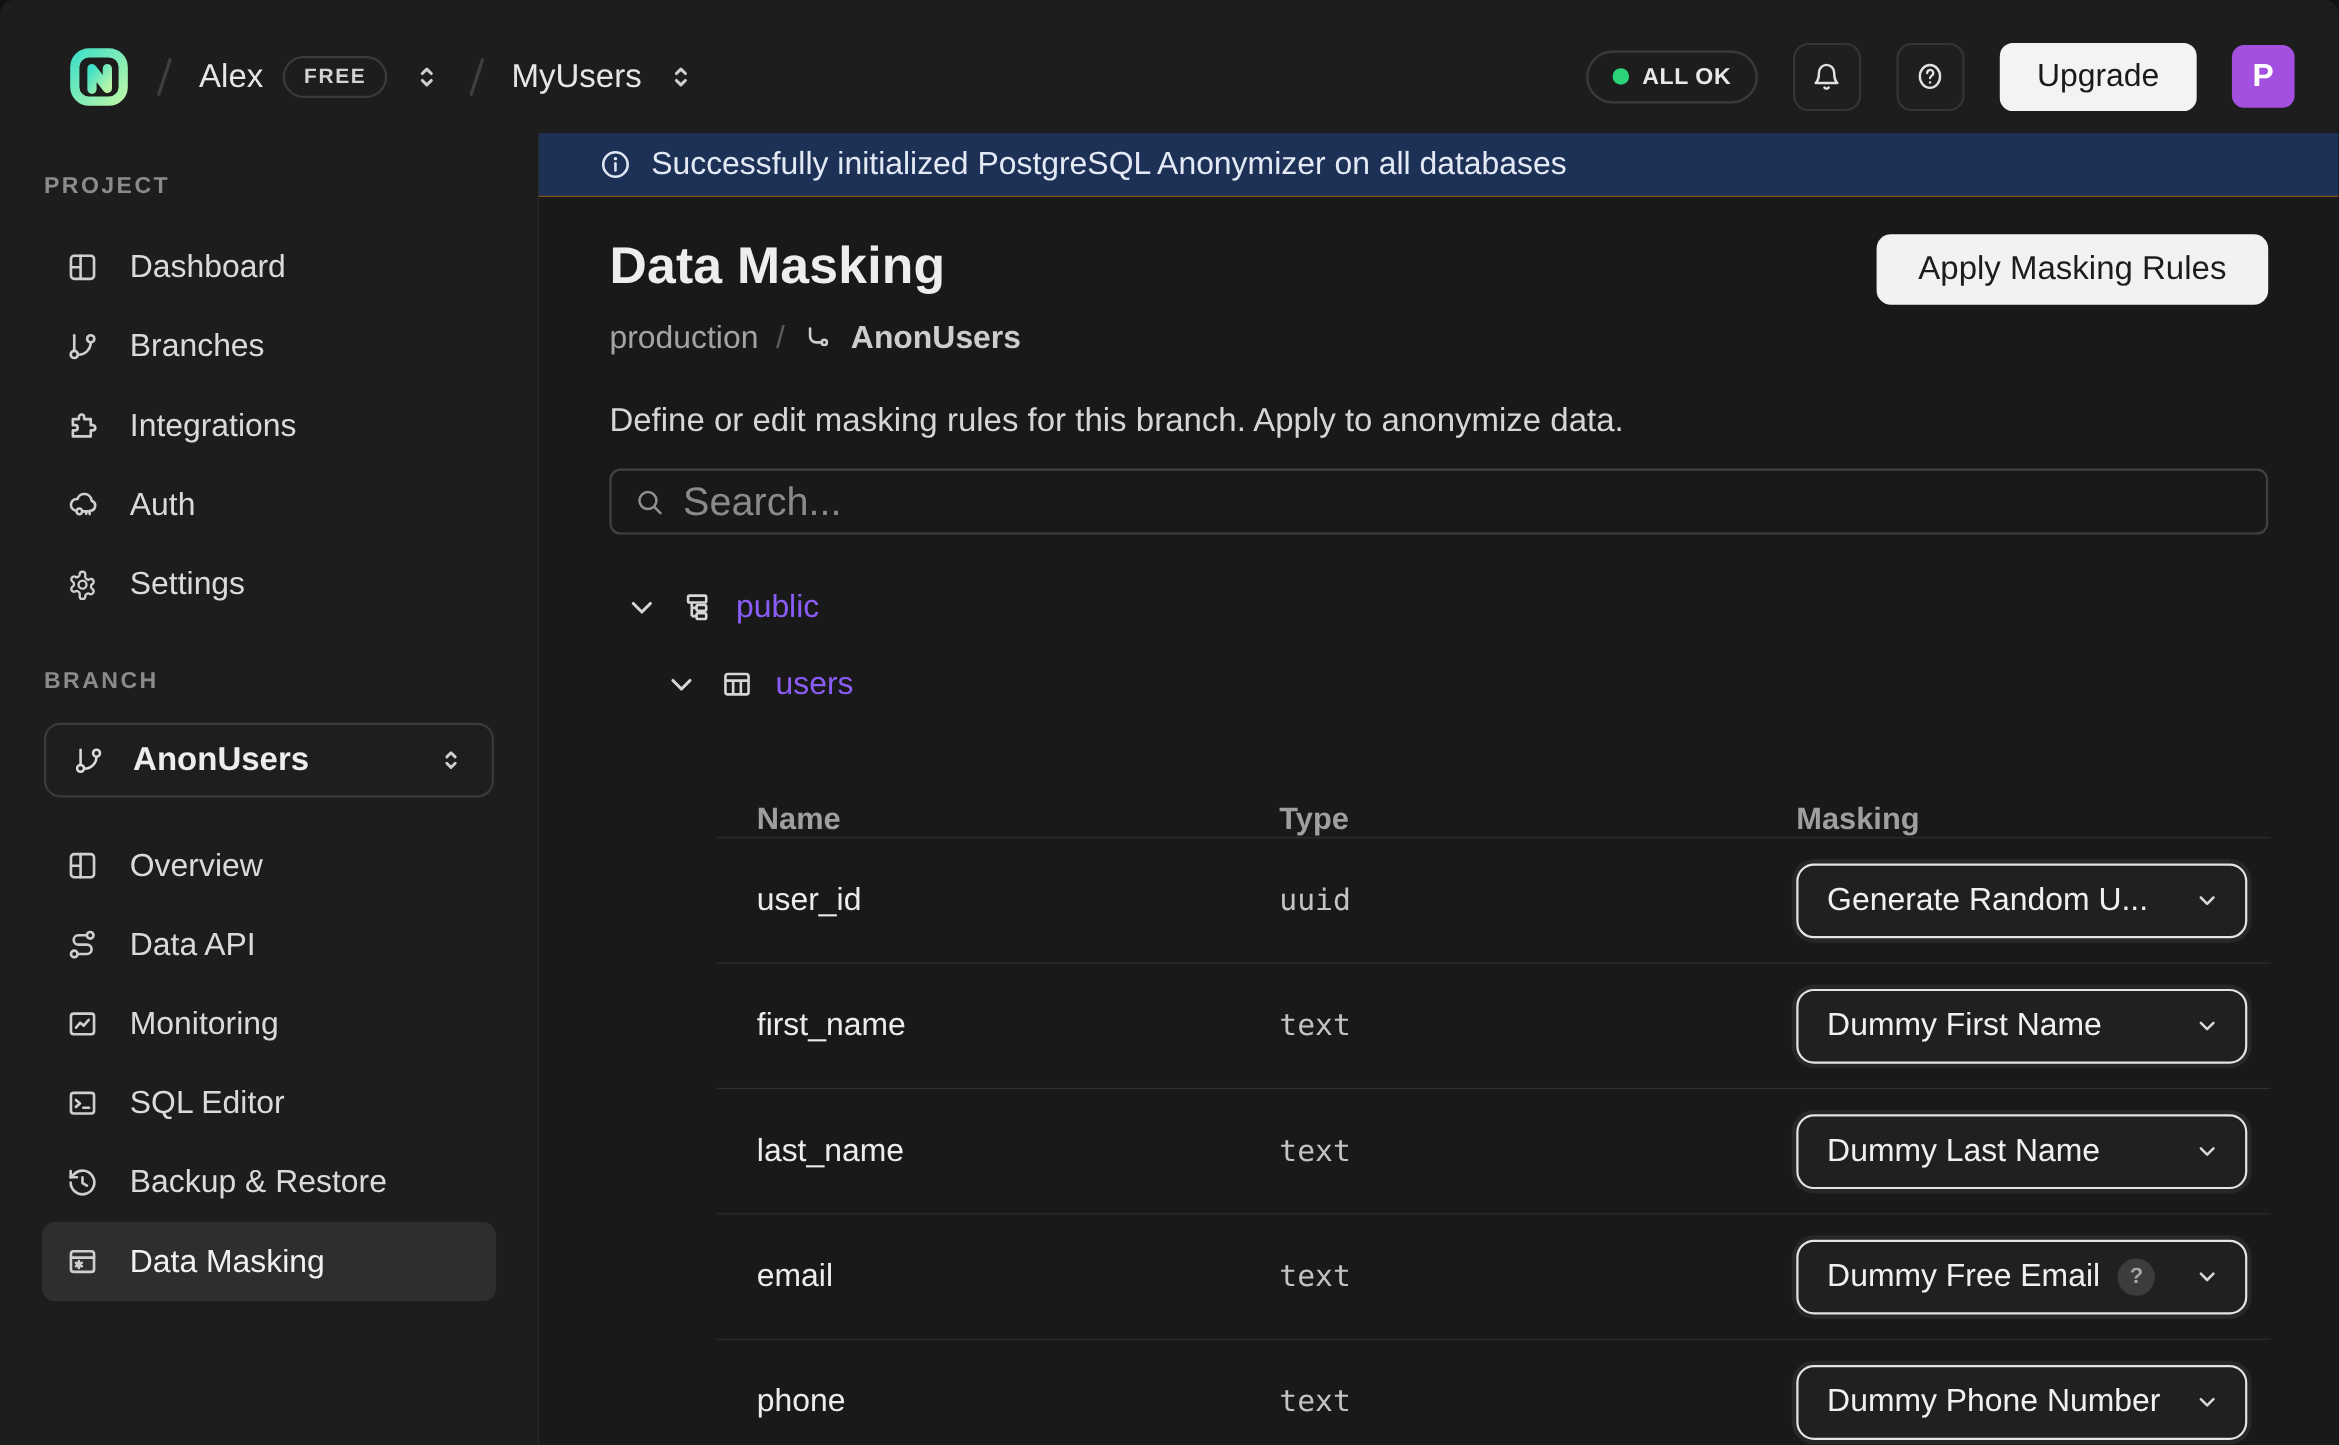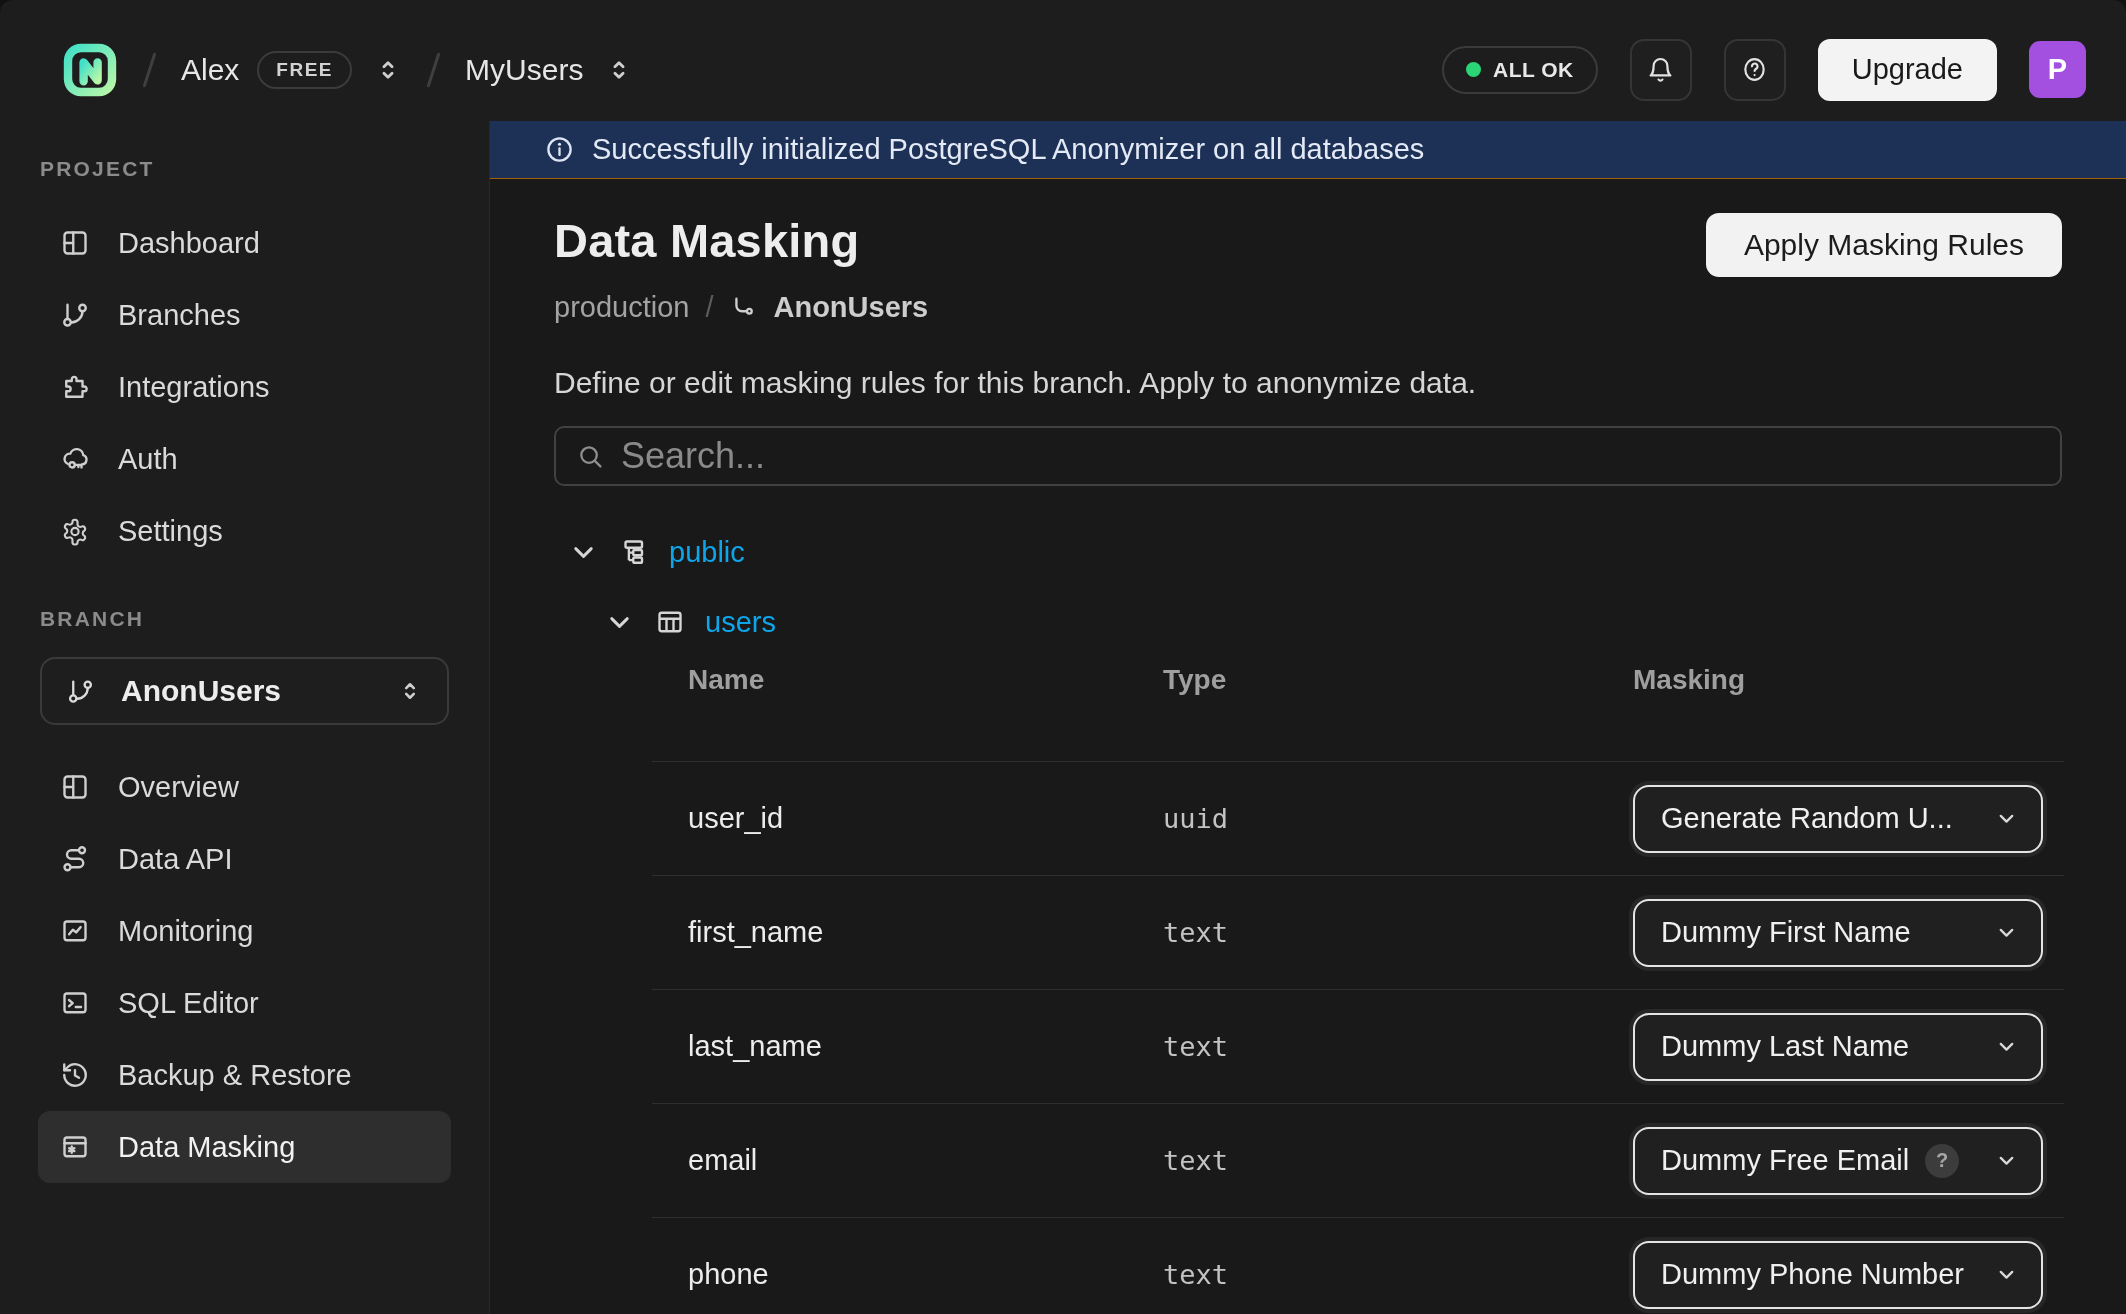--- a/index.html
+++ b/index.html
@@ -109,24 +109,24 @@
     font-size:36px; font-family:inherit;
   }
   .search-input::placeholder { color:#8a8a8a; }
 
   .tree { margin-top:44px; }
   .tree-row { display:flex; align-items:center; gap:20px; height:44px; cursor:pointer; }
   .tree-row.schema { margin-left:14px; }
   .tree-row.table  { margin-left:50px; margin-top:26px; }
   .tree-row .chev { width:31px; height:31px; color:#d6d6d6; }
   .tree-row .obj  { width:30px; height:30px; color:#d6d6d6; }
-  .tree-label { font-size:29px; color:#0ea5e9; }
+  .tree-label { font-size:29px; color:#8b5cf6; }
 
   .mask-table { margin-top:20px; margin-left:98px; width:1412px; }
-  .mt-header { display:flex; align-items:flex-start; height:98px; border-bottom:1px solid #2f2f2f; }
+  .mt-header { display:flex; align-items:flex-end; height:98px; border-bottom:1px solid #2f2f2f; }
   .col-name { width:511px; padding-left:36px; }
   .col-type { width:470px; }
   .col-mask { flex:1; }
   .mt-header .hcell { font-size:28px; font-weight:700; color:#9f9f9f; }
   .mt-row { display:flex; align-items:center; height:114px; border-bottom:1px solid #2f2f2f; }
   .cell-name { font-size:29px; color:#ececec; }
   .cell-type { font-size:27px; color:#c3c3c3; font-family:"DejaVu Sans Mono","Liberation Mono",monospace; }
   .mask-select {
     width:410px; height:68px; background:#202020; border:2px solid #e4e4e4; border-radius:16px;
     box-shadow:0 0 0 4px #272727; display:flex; align-items:center;

